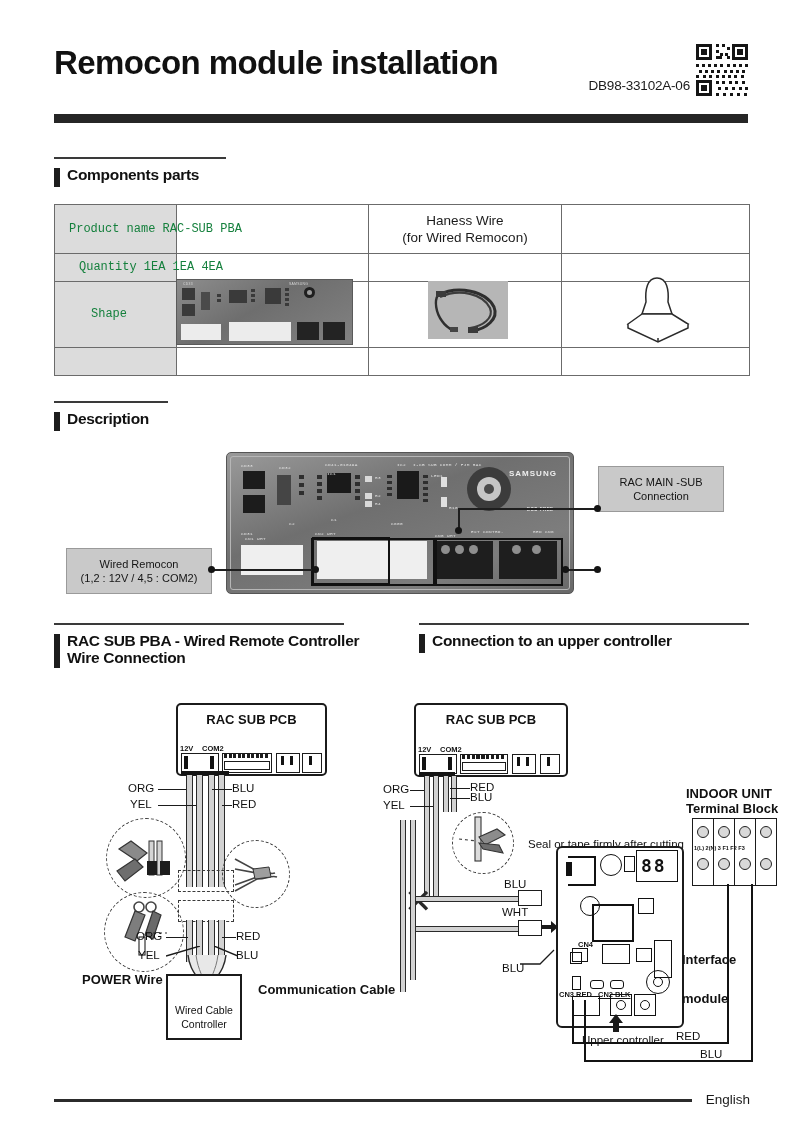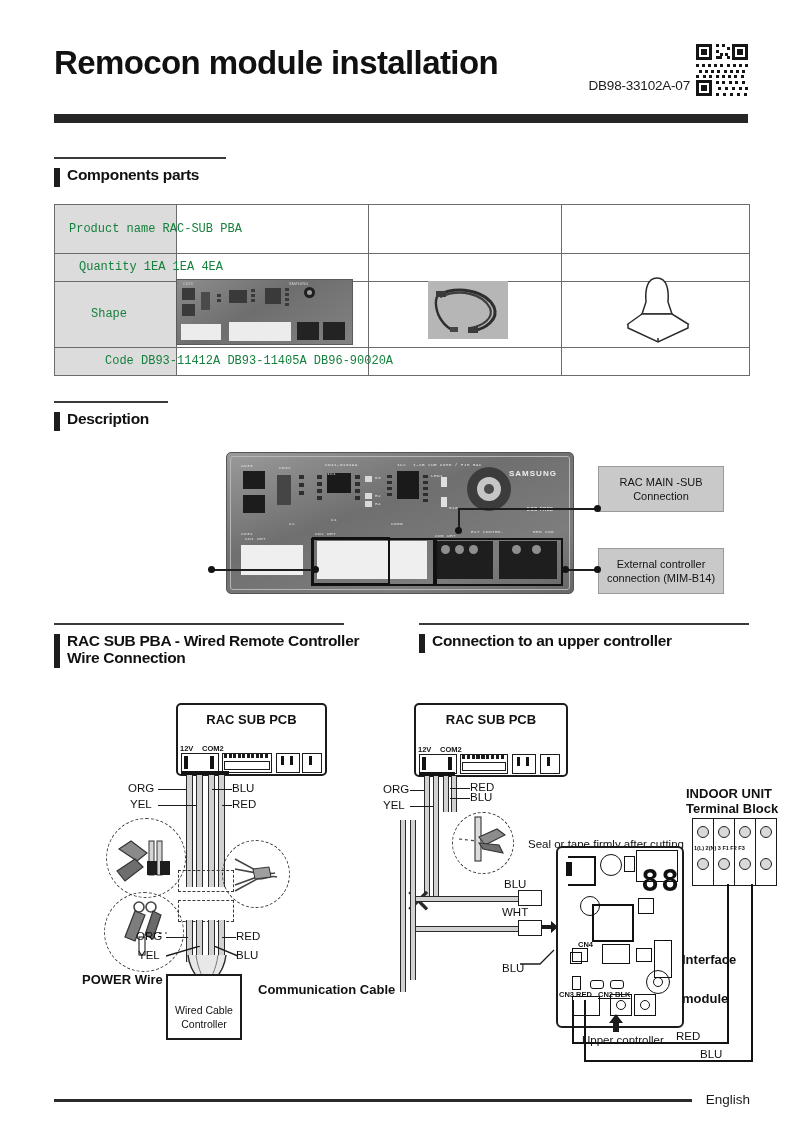--- a/index.html
+++ b/index.html
@@ -103,21 +103,21 @@
   .tblock .unit{position:absolute;border:1.6px solid #1b1b1b;background:#fff;}
   .tblock .scr{position:absolute;border:1.5px solid #222;border-radius:50%;background:#d9d9d9;}
   .xmark{position:absolute;font-size:34px;font-weight:bold;color:#2a2a2a;line-height:1;}
 </style>
 </head>
 <body>
 
 <div class="pg">
 
   <div class="title">Remocon module installation</div>
-  <div class="doccode">DB98-33102A-07</div>
+  <div class="doccode">DB98-33102A-06</div>
 
   <svg class="qr" viewBox="0 0 56 56">
     <rect width="56" height="56" fill="#fff"></rect>
     <g fill="#151515">
       <rect x="2" y="2" width="16" height="16"></rect>
         <rect x="5" y="5" width="10" height="10" fill="#fff"></rect>
         <rect x="7" y="7" width="6" height="6"></rect>
       <rect x="38" y="2" width="16" height="16"></rect>
         <rect x="41" y="5" width="10" height="10" fill="#fff"></rect>
         <rect x="43" y="7" width="6" height="6"></rect>
@@ -190,25 +190,30 @@
     <div class="shade" style="top:142px;height:28px;"></div>
 
     <div class="hline" style="top:48px;"></div>
     <div class="hline" style="top:76px;"></div>
     <div class="hline" style="top:142px;"></div>
 
     <div class="vline" style="left:121px;"></div>
     <div class="vline" style="left:313px;"></div>
     <div class="vline" style="left:506px;"></div>
 
+    <div class="cellcenter" style="left:314px;top:0;width:192px;height:48px;">
+      <div>
+        <div>Haness Wire</div>
+        <div>(for Wired Remocon)</div>
+      </div>
+    </div>
 
     <div class="rowtext" style="left:14px;top:0;height:48px;">Product name RAC-SUB PBA</div>
     <div class="rowtext" style="left:24px;top:48px;height:28px;">Quantity 1EA 1EA 4EA</div>
     <div class="rowtext" style="left:36px;top:76px;height:66px;">Shape</div>
-    <div class="rowtext" style="left:50px;top:142px;height:28px;">Code DB93-11412A DB93-11405A DB96-90020A</div>
   </div>
 
   <div class="pcbmini">
     <i style="left:5px;top:8px;width:13px;height:12px;"></i>
     <i style="left:5px;top:24px;width:13px;height:12px;"></i>
     <i style="left:24px;top:12px;width:9px;height:18px;background:#4a4a4a;"></i>
     <i style="left:40px;top:14px;width:4px;height:3px;"></i>
       <i style="left:40px;top:19px;width:4px;height:3px;"></i>
     <i style="left:52px;top:10px;width:18px;height:13px;"></i>
     <i style="left:74px;top:9px;width:4px;height:3px;"></i>
@@ -327,30 +332,30 @@
     <div>
       <div>RAC  MAIN -SUB</div>
       <div>Connection</div>
     </div>
   </div>
   <div class="lead" style="left:458px;top:508px;width:140px;"></div>
   <div class="leadv" style="left:458px;top:508px;height:22px;"></div>
   <div class="dot" style="left:455px;top:527px;"></div>
   <div class="dot" style="left:594px;top:505px;"></div>
 
+  <div class="callout" style="left:66px;top:548px;width:144px;height:44px;">
+    <div>
+      <div>Wired Remocon</div>
+      <div>(1,2 : 12V / 4,5 : COM2)</div>
+    </div>
+  </div>
   <div class="lead" style="left:212px;top:569px;width:104px;"></div>
   <div class="dot" style="left:208px;top:566px;"></div>
   <div class="dot" style="left:312px;top:566px;"></div>
 
-  <div class="callout" style="left:598px;top:548px;width:124px;height:44px;">
-    <div>
-      <div>External controller</div>
-      <div>connection (MIM-B14)</div>
-    </div>
-  </div>
   <div class="lead" style="left:566px;top:569px;width:32px;"></div>
   <div class="dot" style="left:562px;top:566px;"></div>
   <div class="dot" style="left:594px;top:566px;"></div>
 
   <div class="sec" style="left:54px;top:632px;">
     <div class="ul" style="width:290px;"></div>
     <div class="bar" style="height:34px;"></div>
     <div class="txt" style="width:300px;white-space:normal;line-height:17px;">RAC SUB PBA - Wired Remote Controller Wire Connection</div>
   </div>
 
@@ -562,21 +567,21 @@
       <i style="left:88px;top:122px;width:22px;height:22px;border:1.8px solid #111;border-radius:50%;"></i>
       <i style="left:95px;top:129px;width:8px;height:8px;border:1.5px solid #111;border-radius:50%;"></i>
       <i style="left:14px;top:148px;width:26px;height:18px;border:1.8px solid #111;"></i>
       <i style="left:52px;top:146px;width:20px;height:20px;border:1.8px solid #111;"></i>
       <i style="left:76px;top:146px;width:20px;height:20px;border:1.8px solid #111;"></i>
       <i style="left:58px;top:152px;width:8px;height:8px;border:1.3px solid #111;border-radius:50%;"></i>
       <i style="left:82px;top:152px;width:8px;height:8px;border:1.3px solid #111;border-radius:50%;"></i>
       <i style="left:12px;top:104px;width:10px;height:10px;border:1.5px solid #111;"></i>
     </div>
     <div class="seg" style="left:636px;top:850px;width:40px;height:30px;">
-      <div class="segd" style="left:4px;top:12px;font-size:30px;letter-spacing:2px;">88</div>
+      <div class="segd" style="left:4px;top:4px;font-size:18px;letter-spacing:2px;">88</div>
     </div>
     <div class="pinlbl" style="left:578px;top:940px;">CN4</div>
     <div class="pinlbl" style="left:559px;top:990px;">CN3 RED</div>
     <div class="pinlbl" style="left:598px;top:990px;text-decoration:underline;">CN2 BLK</div>
     <div class="bold-lab" style="left:682px;top:952px;">Interface</div>
     <div class="bold-lab" style="left:682px;top:991px;">module</div>
 
     <div class="bold-lab" style="left:686px;top:786px;">INDOOR UNIT</div>
     <div class="bold-lab" style="left:686px;top:801px;">Terminal Block</div>
     <div class="tblock" style="left:692px;top:818px;width:84px;height:66px;">

